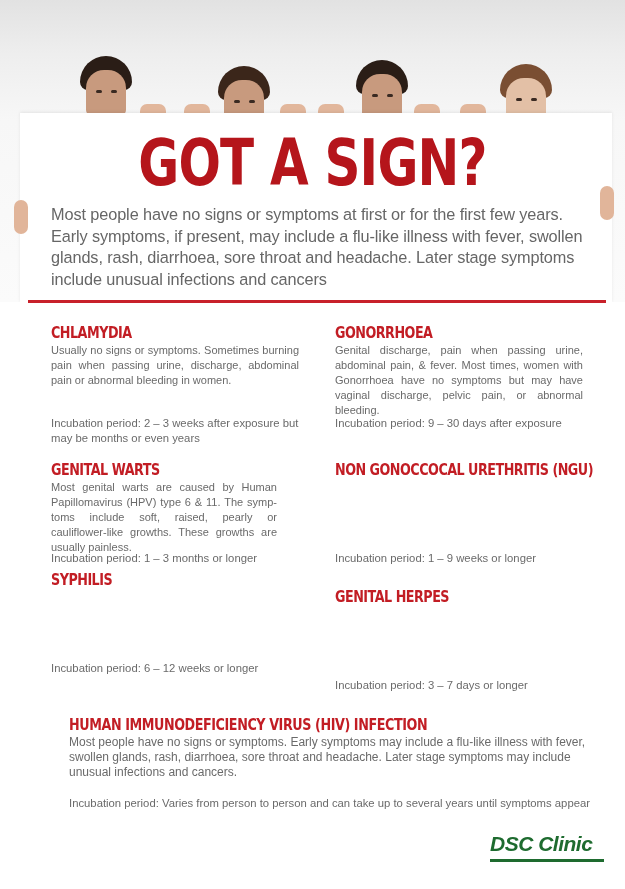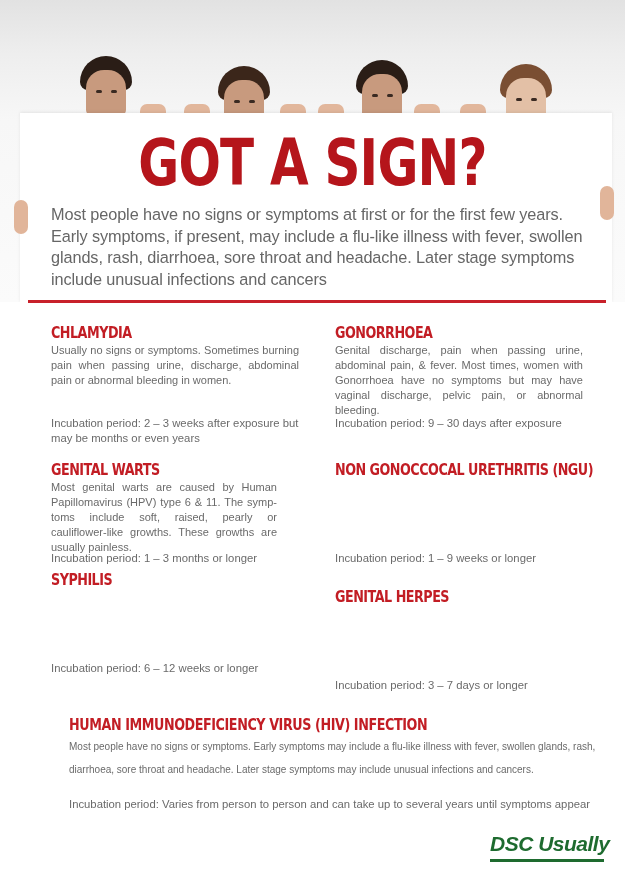--- a/index.html
+++ b/index.html
@@ -17,21 +17,21 @@
   .sign { position: absolute; left: 20px; top: 113px; width: 592px; height: 190px; background: #ffffff; box-shadow: 0 -1px 3px rgba(0,0,0,0.08); }
   .title { position: absolute; left: 0; top: 127px; width: 625px; text-align: center; font-family: "DejaVu Sans", sans-serif; font-weight: bold; font-size: 64px; letter-spacing: -1px; color: #b5151b; transform: scaleX(0.78); transform-origin: center; line-height: 72px; }
   .intro { position: absolute; left: 51px; top: 204px; width: 540px; font-size: 16.3px; line-height: 21.5px; color: #666666; letter-spacing: -0.1px; }
   .divider { position: absolute; left: 28px; top: 300px; width: 578px; height: 3px; background: #c8202a; }
   .card { position: absolute; }
   .card h2 { margin: 0; font-family: "DejaVu Sans", sans-serif; font-weight: bold; font-size: 15px; color: #c21d24; letter-spacing: -0.6px; transform: scaleX(0.85); transform-origin: left; white-space: nowrap; line-height: 18px; }
   .card .desc { font-size: 11px; line-height: 15px; color: #6a6a6a; text-align: justify; margin-top: 1px; }
   .card .incub { position: absolute; font-size: 11.3px; line-height: 15px; color: #6a6a6a; }
   .hiv { position: absolute; left: 33px; top: 716px; width: 540px; margin-left: 36px; }
   .hiv h2 { margin: 0; font-family: "DejaVu Sans", sans-serif; font-weight: bold; font-size: 15px; color: #c21d24; letter-spacing: -0.5px; transform: scaleX(0.85); transform-origin: left; white-space: nowrap; line-height: 18px; }
-  .hiv .desc { font-size: 10px; line-height: 23px; color: #6a6a6a; margin-top: 1px; }
+  .hiv .desc { font-size: 12px; line-height: 15px; color: #6a6a6a; margin-top: 1px; }
   .hiv .incub { font-size: 11.3px; line-height: 15px; color: #6a6a6a; margin-top: 16px; }
   .logo { position: absolute; left: 490px; top: 832px; }
   .logo .text { font-family: "Liberation Sans", sans-serif; font-weight: bold; font-style: italic; font-size: 21px; color: #1e6b2f; letter-spacing: -0.5px; line-height: 24px; }
   .logo .bar { width: 114px; height: 3px; background: #1e6b2f; margin-top: 3px; }
 </style>
 </head>
 <body>
 
 <div class="hero">
   <div class="person" style="left:78px;">
@@ -106,15 +106,15 @@
   <div class="incub" style="top:90px; left:0; width:248px;">Incubation period: 3 – 7 days or longer</div>
 </div>
 
 <div class="hiv">
   <h2>HUMAN IMMUNODEFICIENCY VIRUS (HIV) INFECTION</h2>
   <div class="desc">Most people have no signs or symptoms. Early symptoms may include a flu-like illness with fever, swollen glands, rash, diarrhoea, sore throat and headache. Later stage symptoms may include unusual infections and cancers.</div>
   <div class="incub">Incubation period: Varies from person to person and can take up to several years until symptoms appear</div>
 </div>
 
 <div class="logo">
-  <div class="text">DSC Usually</div>
+  <div class="text">DSC Clinic</div>
   <div class="bar"></div>
 </div>
 
 </body></html>

